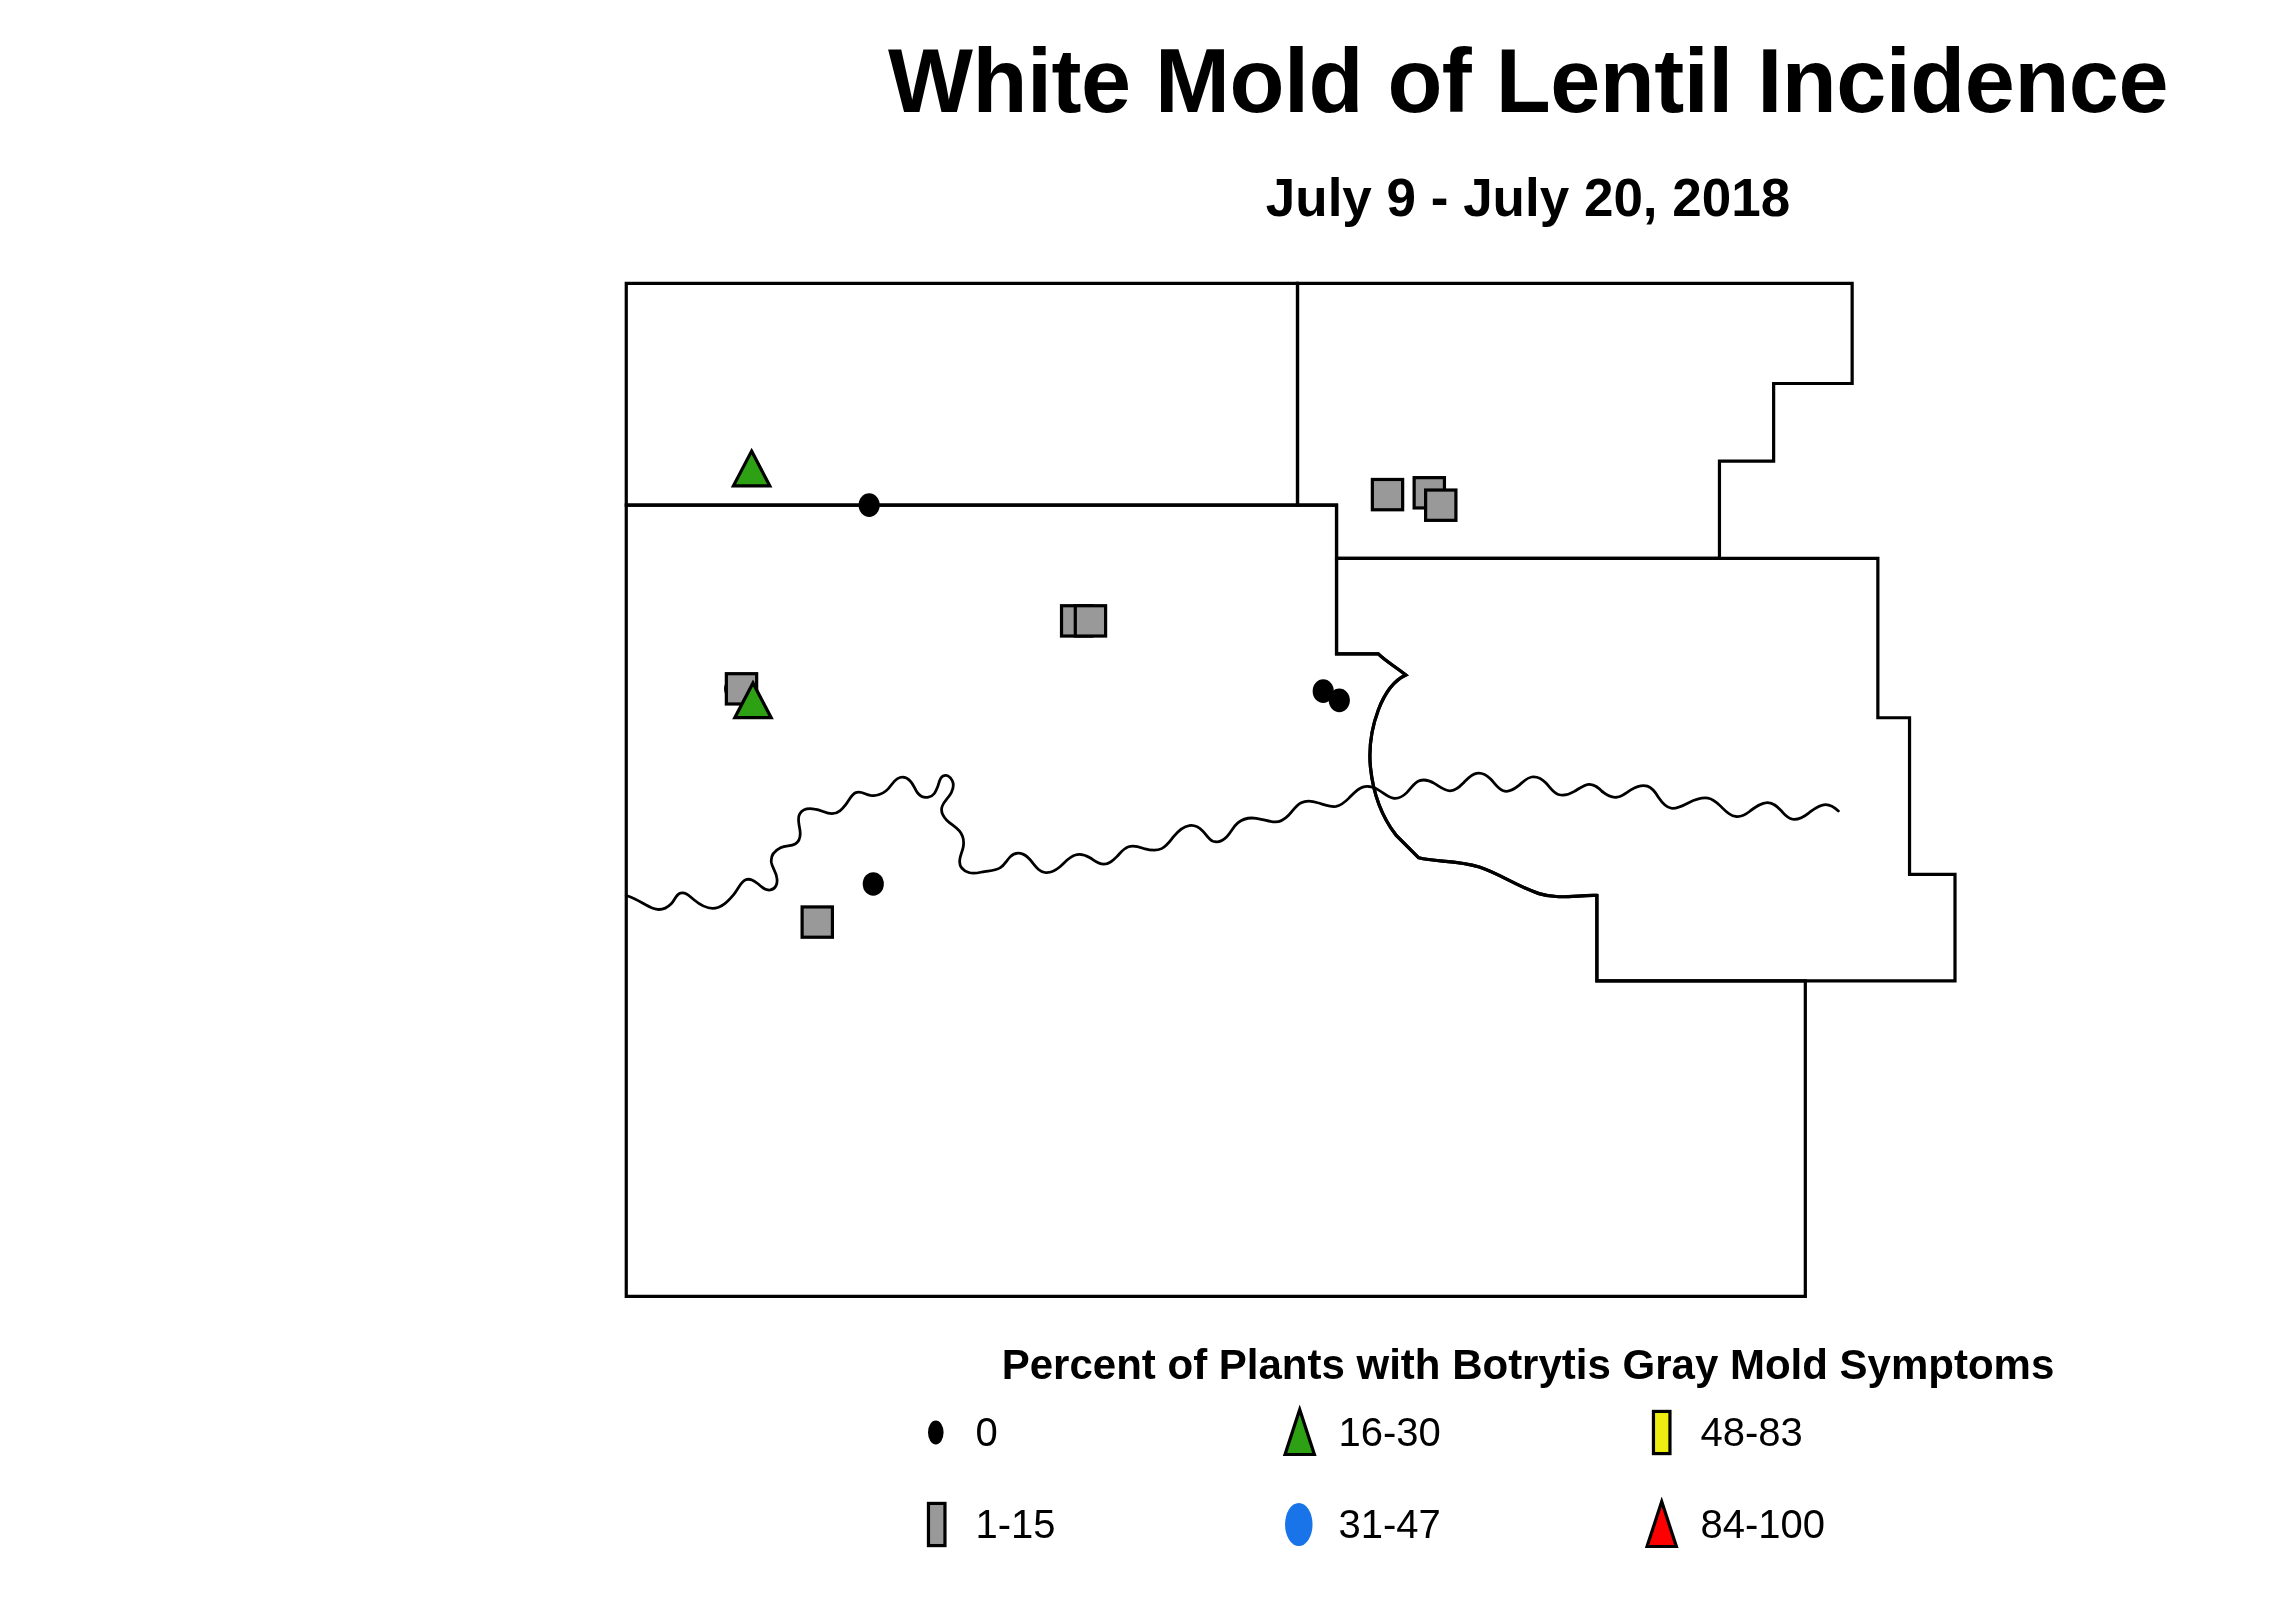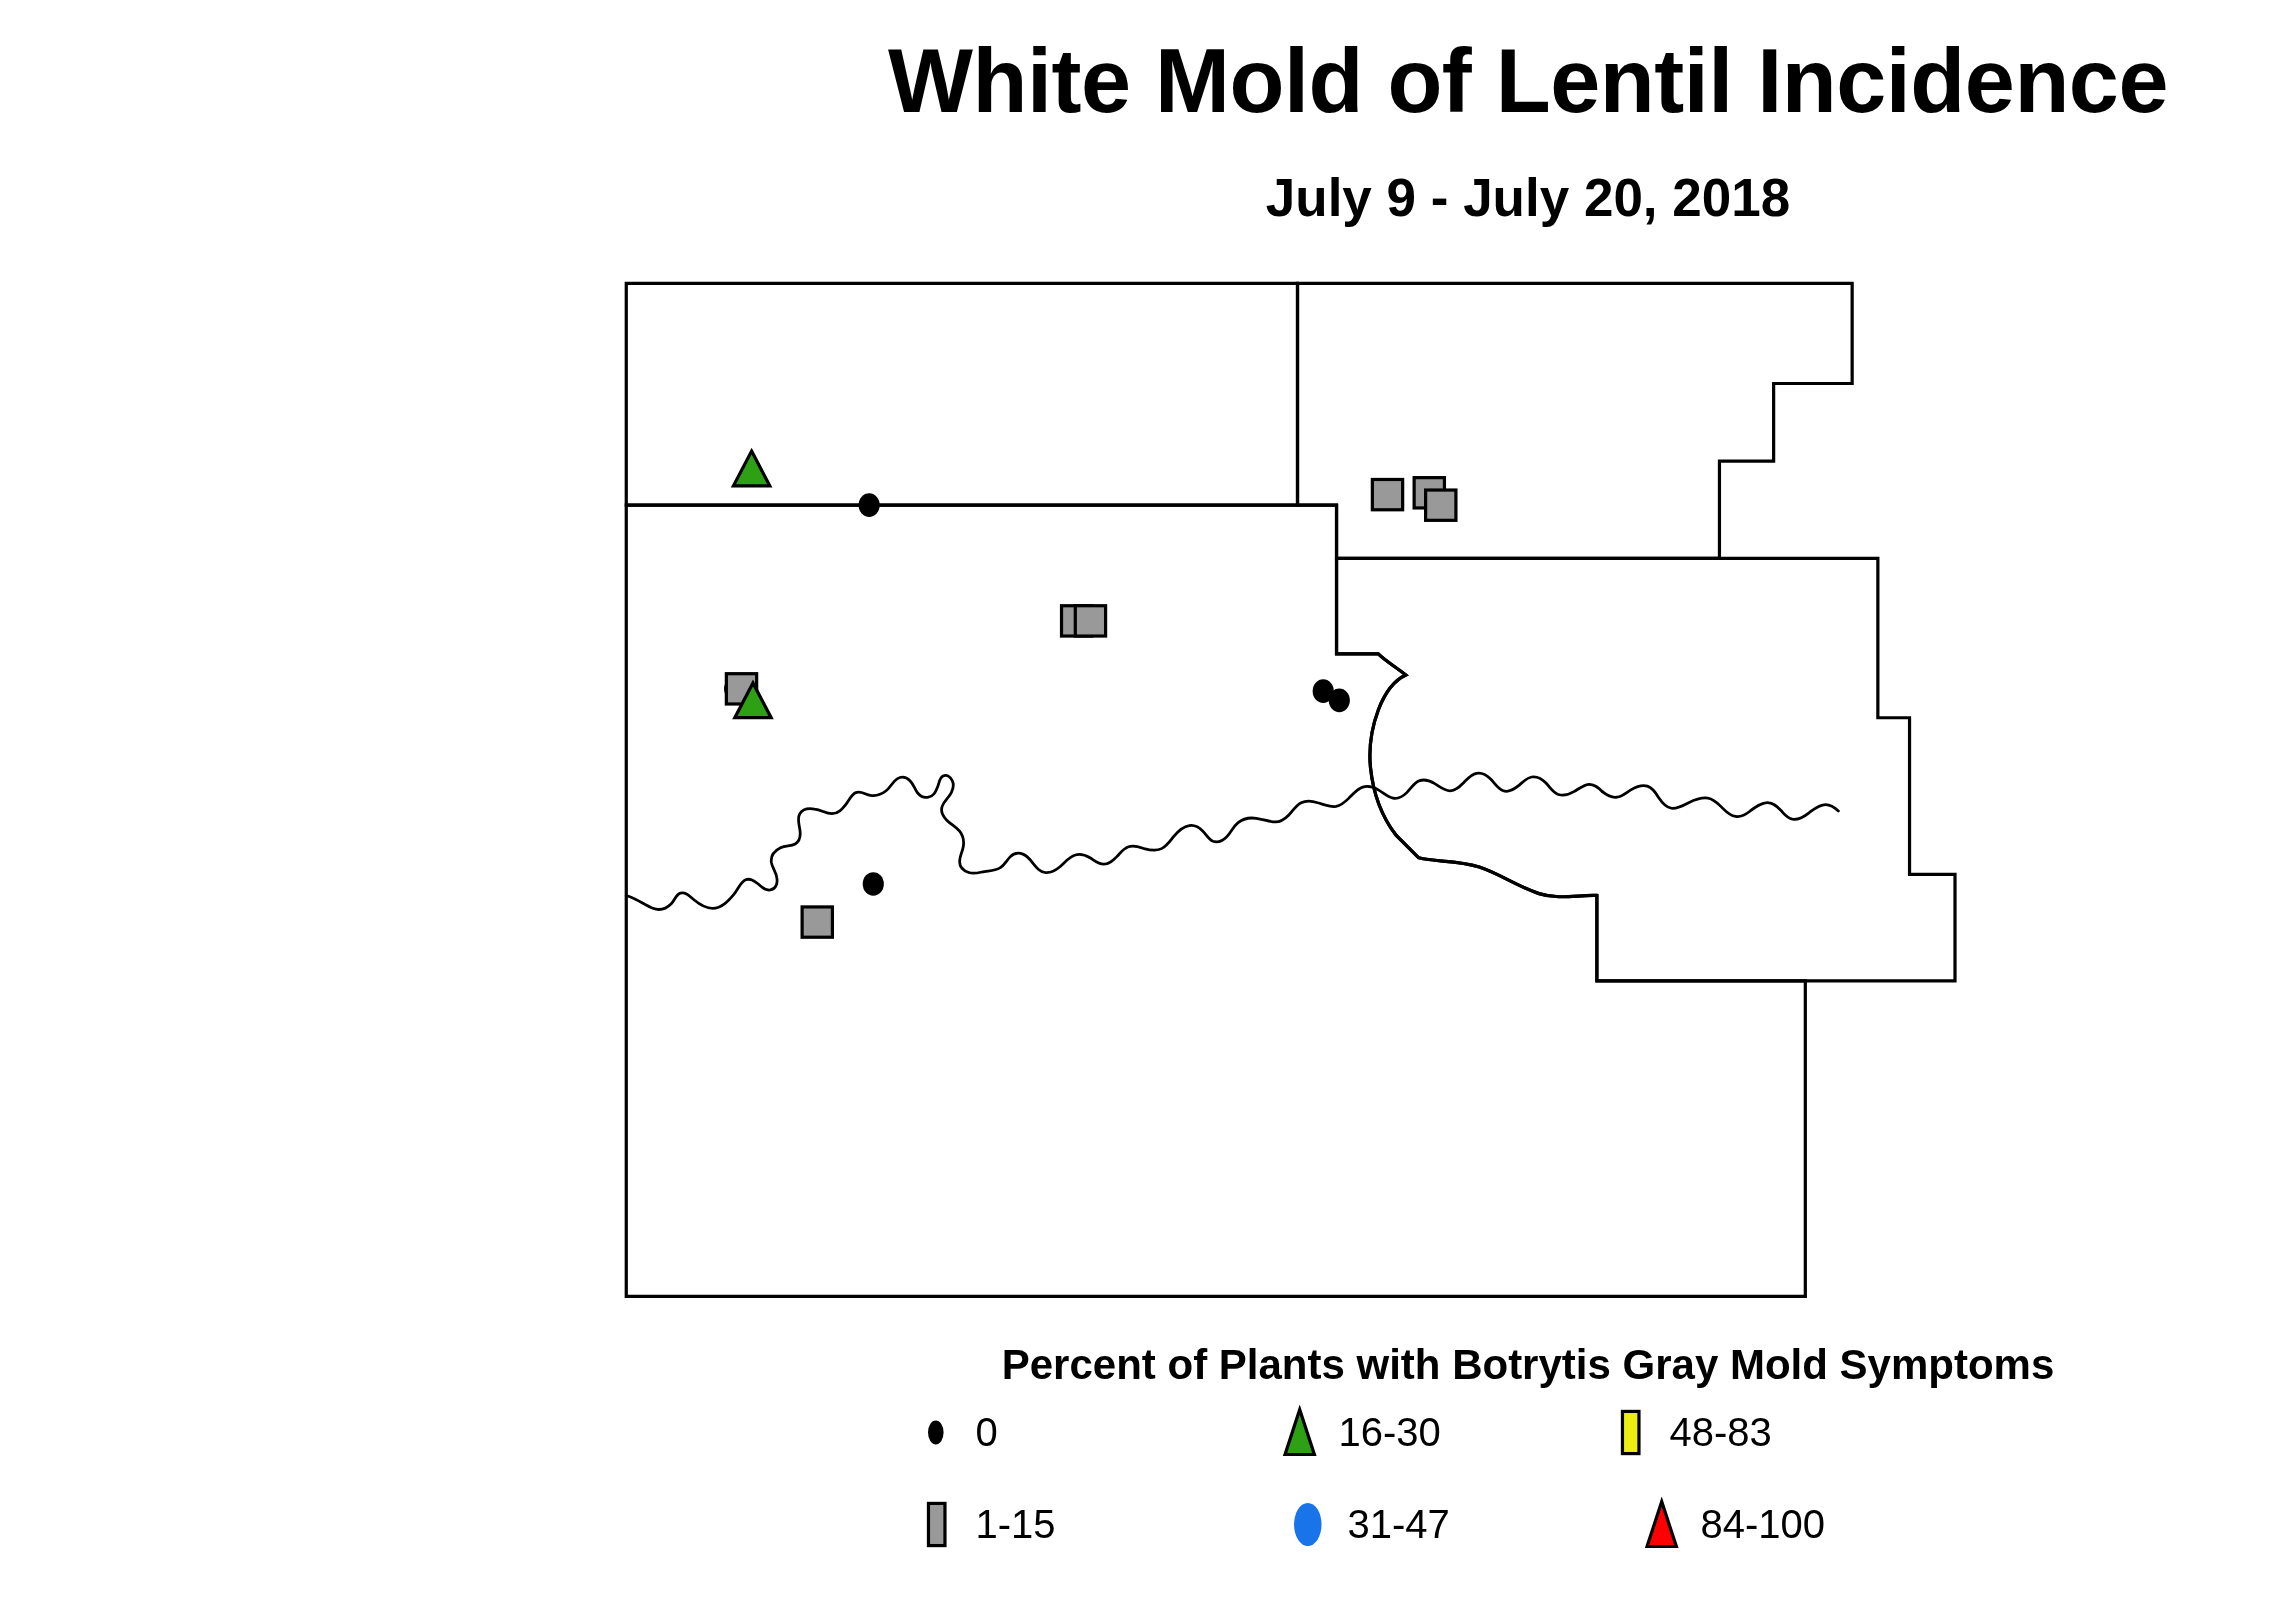--- a/index.html
+++ b/index.html
@@ -268,29 +268,29 @@
         <span class="legend-label">1-15</span>
       </div>
       <div class="legend-cell" style="left: 363px; top: 0px;">
         <span class="legend-sym">
           <svg width="60" height="55" viewBox="0 0 130 120" class="sym-svg">
             <polygon points="60,10 92,108 28,108" stroke="#000000" stroke-width="7" fill="#2EA013"></polygon>
           </svg>
         </span>
         <span class="legend-label">16-30</span>
       </div>
-      <div class="legend-cell" style="left: 372px; top: 92px;">
+      <div class="legend-cell" style="left: 363px; top: 92px;">
         <span class="legend-sym">
           <svg width="60" height="55" viewBox="0 0 130 120" class="sym-svg">
             <ellipse cx="58" cy="60" rx="30" ry="47" stroke-width="0" fill="#1874E8"></ellipse>
           </svg>
         </span>
         <span class="legend-label">31-47</span>
       </div>
-      <div class="legend-cell" style="left: 694px; top: 0px;">
+      <div class="legend-cell" style="left: 725px; top: 0px;">
         <span class="legend-sym">
           <svg width="60" height="55" viewBox="0 0 130 120" class="sym-svg">
             <rect x="42" y="14" width="36" height="92" stroke="#000000" stroke-width="7" fill="#EDED12"></rect>
           </svg>
         </span>
         <span class="legend-label">48-83</span>
       </div>
       <div class="legend-cell" style="left: 725px; top: 92px; justify-content: center;">
         <span class="legend-sym">
           <svg width="60" height="55" viewBox="0 0 130 120" class="sym-svg">

